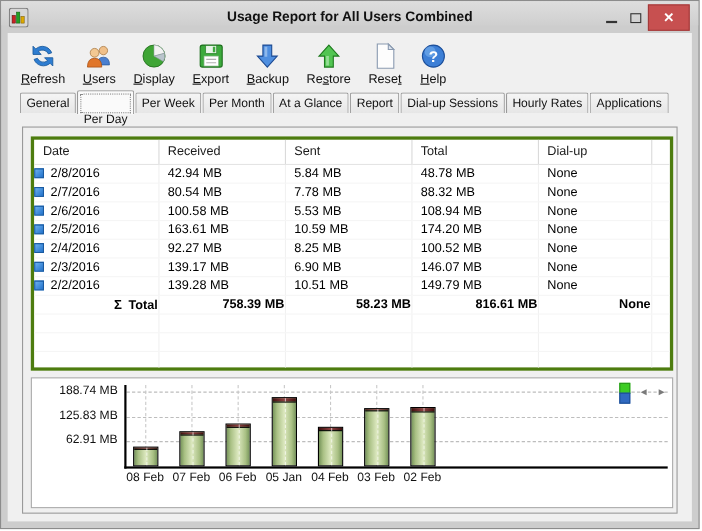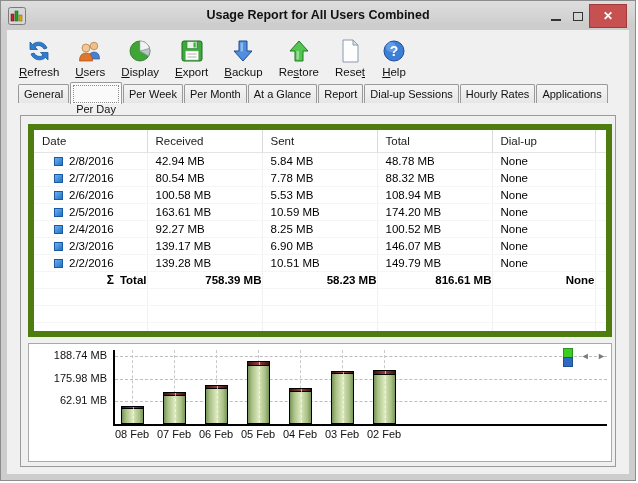--- a/index.html
+++ b/index.html
@@ -33,28 +33,28 @@
   .tabstrip { position:absolute; top:52px; left:11px; right:11px; height:22px; display:flex; z-index:3; }
   .tab { position:relative; margin-top:2px; height:19px; padding:3px 5px 0 5px; margin-right:1px; font-size:11px;
          background:linear-gradient(#f5f5f5,#e6e6e6); border:1px solid #999; border-bottom:none;
          border-radius:2px 2px 0 0; white-space:nowrap; color:#111; }
   .tab.active { margin-top:0; height:22px; padding-top:20px; background:#fafafa; z-index:4; }
   .tab.active::after { content:""; position:absolute; left:2px; right:2px; top:2px; bottom:1px; border:1px dotted #8a8a8a; }
 
   .tabpage { position:absolute; top:85px; left:13px; right:13px; bottom:7px; border:1px solid #9a9a9a; background:#f0f0f0; z-index:2; }
 
   
-  .table-panel { position:absolute; left:7px; top:8px; width:584px; height:213px; background:#fff; border:6px solid #4d7c0f; overflow:hidden; }
+  .table-panel { position:absolute; left:7px; top:8px; width:584px; height:213px; background:#fff; border:3px solid #4d7c0f; overflow:hidden; }
   table.usage { width:100%; border-collapse:collapse; table-layout:fixed; font-size:11.5px; }
   table.usage th { height:22px; font-weight:normal; text-align:left; padding:0 0 0 8px; color:#1a1a1a;
                    border-right:1px solid #dadada; border-bottom:1px solid #e4e4e4; white-space:nowrap; }
   table.usage th:last-child { border-right:none; }
   table.usage td { height:17px; padding:0 0 0 8px; border-right:1px solid #f1f1f1; border-bottom:1px solid #f5f5f5; white-space:nowrap; overflow:hidden; }
   table.usage td:last-child { border-right:none; }
-  table.usage td.c-date { padding-left:20px; }
+  table.usage td.c-date { padding-left:0; }
   .bullet { display:inline-block; width:9px; height:9px; margin-right:6px; vertical-align:-1px;
             background:linear-gradient(135deg,#6cb0ee,#2272cc); border:1px solid #1a5aa0; }
   tr.total td { font-weight:bold;text-align:right; }
   .sigma { font-weight:bold; font-size:12px; margin-right:6px; margin-left:2px; }
 
   
   .chart-panel { position:absolute; left:7px; top:227px; width:584px; height:119px; background:#fff; border:1px solid #a9a9a9; overflow:hidden; }
   .ylab { position:absolute; width:72px; text-align:right; font-size:11px; color:#111; }
   .hgrid { position:absolute; border-top:1px dashed #bdbdbd; height:0; }
   .vgrid { position:absolute; border-left:1px dashed #c8c8c8; width:0; }
@@ -311,21 +311,21 @@
           <span class="swatch sw-green"></span>
           <span class="swatch sw-blue"></span>
         </div>
         <div class="chart-nav">
           <span>◄</span>
           <span>►</span>
         </div>
       <div class="hgrid" style="left: 86px; width: 492px; top: 12px;"></div>
           <div class="ylab" style="left: 6px; top: 5px;">188.74 MB</div>
           <div class="hgrid" style="left: 86px; width: 492px; top: 35px;"></div>
-          <div class="ylab" style="left: 6px; top: 28px;">175.98 MB</div>
+          <div class="ylab" style="left: 6px; top: 28px;">125.83 MB</div>
           <div class="hgrid" style="left: 86px; width: 492px; top: 57px;"></div>
           <div class="ylab" style="left: 6px; top: 50px;">62.91 MB</div>
           <div class="vgrid" style="left: 103px; top: 6px; height: 74px;"></div>
           <div class="bar" style="left: 92px; top: 62px; width: 23px; height: 18px;">
             <div class="cap" style="height: 2px;"></div>
             <div class="sheen"></div>
           </div>
           <div class="xlab" style="left: 81px; top: 84px;">08 Feb</div>
           <div class="vgrid" style="left: 145px; top: 6px; height: 74px;"></div>
           <div class="bar" style="left: 134px; top: 48px; width: 23px; height: 32px;">
@@ -337,21 +337,21 @@
           <div class="bar" style="left: 176px; top: 41px; width: 23px; height: 39px;">
             <div class="cap" style="height: 3px;"></div>
             <div class="sheen"></div>
           </div>
           <div class="xlab" style="left: 165px; top: 84px;">06 Feb</div>
           <div class="vgrid" style="left: 229px; top: 6px; height: 74px;"></div>
           <div class="bar" style="left: 218px; top: 17px; width: 23px; height: 63px;">
             <div class="cap" style="height: 4px;"></div>
             <div class="sheen"></div>
           </div>
-          <div class="xlab" style="left: 207px; top: 84px;">05 Feb</div>
+          <div class="xlab" style="left: 207px; top: 84px;">05 Jan</div>
           <div class="vgrid" style="left: 271px; top: 6px; height: 74px;"></div>
           <div class="bar" style="left: 260px; top: 44px; width: 23px; height: 36px;">
             <div class="cap" style="height: 3px;"></div>
             <div class="sheen"></div>
           </div>
           <div class="xlab" style="left: 249px; top: 84px;">04 Feb</div>
           <div class="vgrid" style="left: 313px; top: 6px; height: 74px;"></div>
           <div class="bar" style="left: 302px; top: 27px; width: 23px; height: 53px;">
             <div class="cap" style="height: 2px;"></div>
             <div class="sheen"></div>

